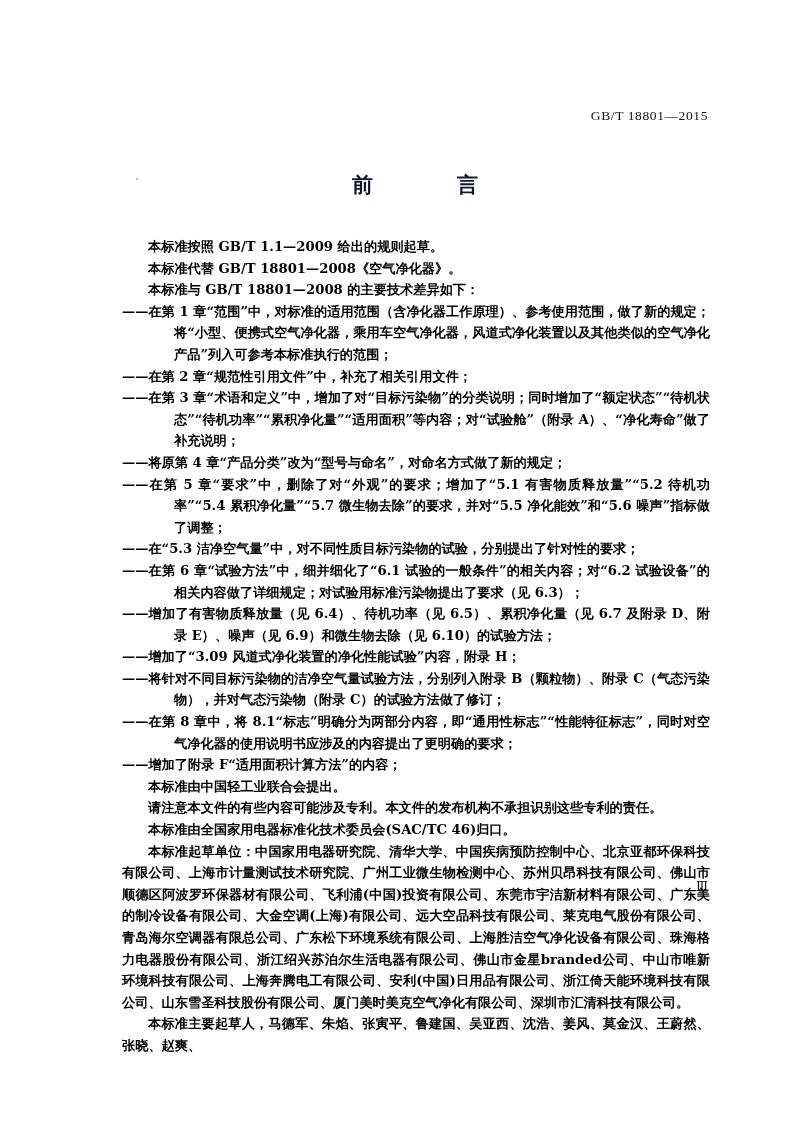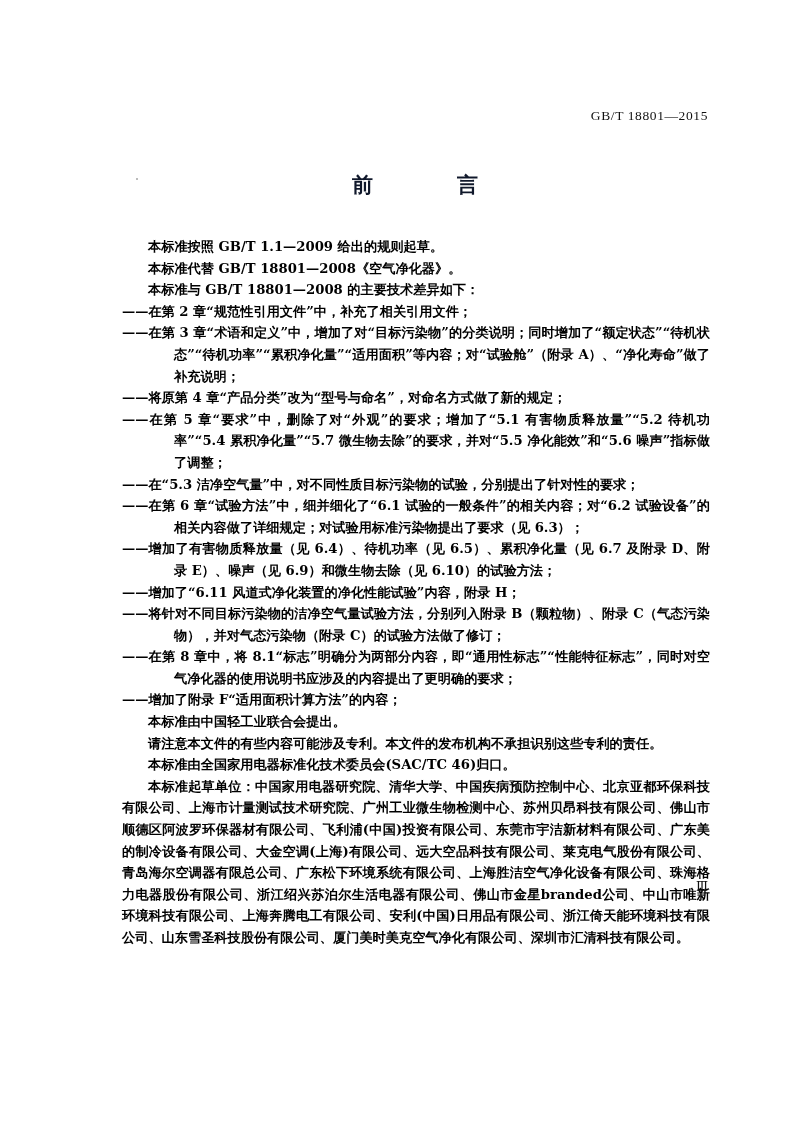--- a/index.html
+++ b/index.html
@@ -93,32 +93,34 @@
   <div class="dot"></div>
 
   <div class="header">GB/T 18801—2015</div>
 
   <div class="title">前　　言</div>
 
   <div class="content">
     <p class="p p-indent">本标准按照 GB/T 1.1—2009 给出的规则起草。</p>
     <p class="p p-indent">本标准代替 GB/T 18801—2008《空气净化器》。</p>
     <p class="p p-indent">本标准与 GB/T 18801—2008 的主要技术差异如下：</p>
+    <p class="p dash-item">——在第 1 章“范围”中，对标准的适用范围（含净化器工作原理）、参考使用范围，做了新的规定；将“小型、便携式空气净化器，乘用车空气净化器，风道式净化装置以及其他类似的空气净化产品”列入可参考本标准执行的范围；</p>
     <p class="p dash-item">——在第 2 章“规范性引用文件”中，补充了相关引用文件；</p>
     <p class="p dash-item">——在第 3 章“术语和定义”中，增加了对“目标污染物”的分类说明；同时增加了“额定状态”“待机状态”“待机功率”“累积净化量”“适用面积”等内容；对“试验舱”（附录 A）、“净化寿命”做了补充说明；</p>
     <p class="p dash-item">——将原第 4 章“产品分类”改为“型号与命名”，对命名方式做了新的规定；</p>
     <p class="p dash-item">——在第 5 章“要求”中，删除了对“外观”的要求；增加了“5.1 有害物质释放量”“5.2 待机功率”“5.4 累积净化量”“5.7 微生物去除”的要求，并对“5.5 净化能效”和“5.6 噪声”指标做了调整；</p>
     <p class="p dash-item">——在“5.3 洁净空气量”中，对不同性质目标污染物的试验，分别提出了针对性的要求；</p>
     <p class="p dash-item">——在第 6 章“试验方法”中，细并细化了“6.1 试验的一般条件”的相关内容；对“6.2 试验设备”的相关内容做了详细规定；对试验用标准污染物提出了要求（见 6.3）；</p>
     <p class="p dash-item">——增加了有害物质释放量（见 6.4）、待机功率（见 6.5）、累积净化量（见 6.7 及附录 D、附录 E）、噪声（见 6.9）和微生物去除（见 6.10）的试验方法；</p>
-    <p class="p dash-item">——增加了“6.11 风道式净化装置的净化性能试验”内容，附录 H；</p>
+    <p class="p dash-item">——增加了“3.09 风道式净化装置的净化性能试验”内容，附录 H；</p>
     <p class="p dash-item">——将针对不同目标污染物的洁净空气量试验方法，分别列入附录 B（颗粒物）、附录 C（气态污染物），并对气态污染物（附录 C）的试验方法做了修订；</p>
     <p class="p dash-item">——在第 8 章中，将 8.1“标志”明确分为两部分内容，即“通用性标志”“性能特征标志”，同时对空气净化器的使用说明书应涉及的内容提出了更明确的要求；</p>
     <p class="p dash-item">——增加了附录 F“适用面积计算方法”的内容；</p>
     <p class="p p-indent">本标准由中国轻工业联合会提出。</p>
     <p class="p p-indent">请注意本文件的有些内容可能涉及专利。本文件的发布机构不承担识别这些专利的责任。</p>
     <p class="p p-indent">本标准由全国家用电器标准化技术委员会(SAC/TC 46)归口。</p>
     <p class="p p-indent">本标准起草单位：中国家用电器研究院、清华大学、中国疾病预防控制中心、北京亚都环保科技有限公司、上海市计量测试技术研究院、广州工业微生物检测中心、苏州贝昂科技有限公司、佛山市顺德区阿波罗环保器材有限公司、飞利浦(中国)投资有限公司、东莞市宇洁新材料有限公司、广东美的制冷设备有限公司、大金空调(上海)有限公司、远大空品科技有限公司、莱克电气股份有限公司、青岛海尔空调器有限总公司、广东松下环境系统有限公司、上海胜洁空气净化设备有限公司、珠海格力电器股份有限公司、浙江绍兴苏泊尔生活电器有限公司、佛山市金星branded公司、中山市唯新环境科技有限公司、上海奔腾电工有限公司、安利(中国)日用品有限公司、浙江倚天能环境科技有限公司、山东雪圣科技股份有限公司、厦门美时美克空气净化有限公司、深圳市汇清科技有限公司。</p>
+    <p class="p p-indent">本标准主要起草人，马德军、朱焰、张寅平、鲁建国、吴亚西、沈浩、姜风、莫金汉、王蔚然、张晓、赵爽、</p>
   </div>
 
   <div class="footer-page">Ⅲ</div>
 
 </div>
 
 </body></html>

